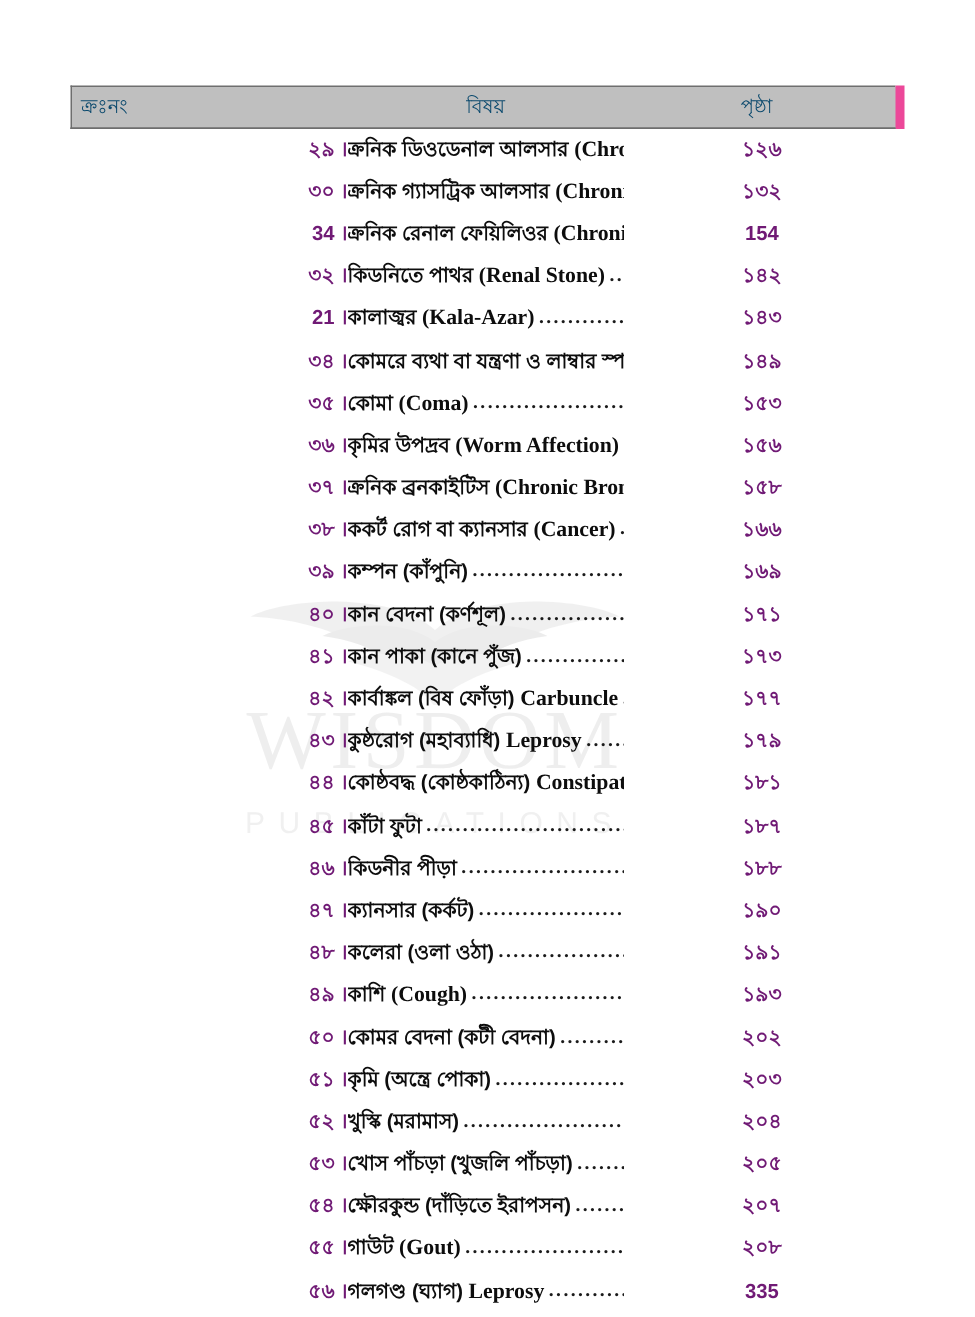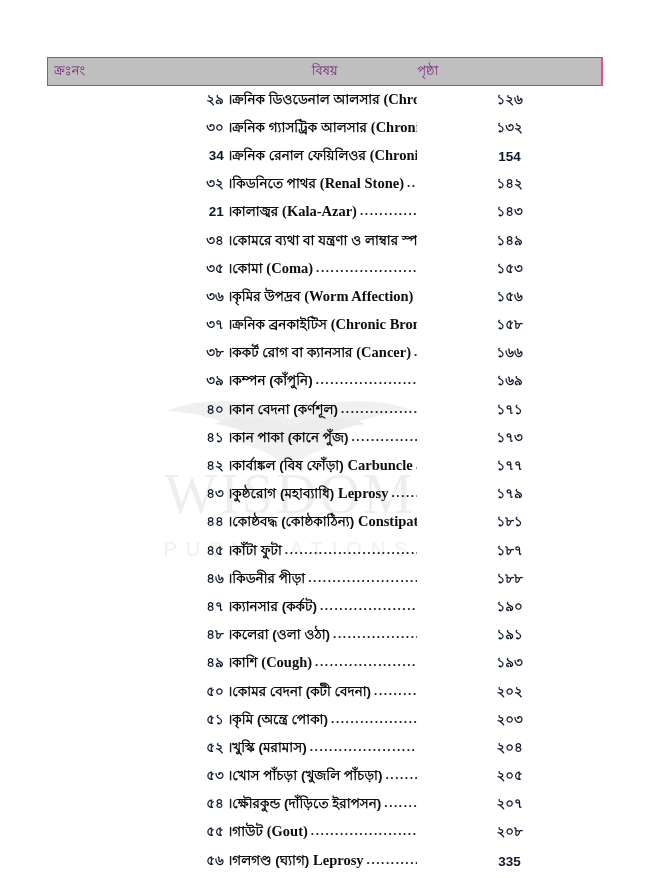--- a/index.html
+++ b/index.html
@@ -88,28 +88,28 @@
     border-bottom: 1px solid #6e6e6e;
   }
   thead tr.toc-head th.col-sl {
     border-left: 1px solid #6e6e6e;
     text-align: left;
     padding-left: 6px;
   }
   thead tr.toc-head th.col-topic {
   }
   thead tr.toc-head th.col-page {
-    border-right: 2px solid #ec4899;
-    text-align: left;
+    border-right: 6px solid #ec4899;
+    text-align: center;
     padding-right: 4px;
   }
   .hd-text {
     font-family: Liberation Serif, serif;
     font-size: 13px;
-    color: #701a75;
+    color: #0c4a6e;
   }
 
   tbody tr.toc-row td {
     height: 28.2px;
   }
   td.col-sl {
     width: 48px;
     text-align: right;
     padding-right: 7px;
     white-space: nowrap;
@@ -122,21 +122,21 @@
     width: 58px;
     text-align: center;
     white-space: nowrap;
   }
 
   .sl-text,
   .page-text {
     font-family: "Liberation Sans", "DejaVu Sans", sans-serif;
     font-size: 13.5px;
     font-weight: bold;
-    color: #0f172a;
+    color: #701a75;
   }
 
   
   .entry {
     display: flex;
     align-items: baseline;
     width: 100%;
   }
   .entry-label {
     font-family: "Liberation Sans", "DejaVu Sans", sans-serif;

